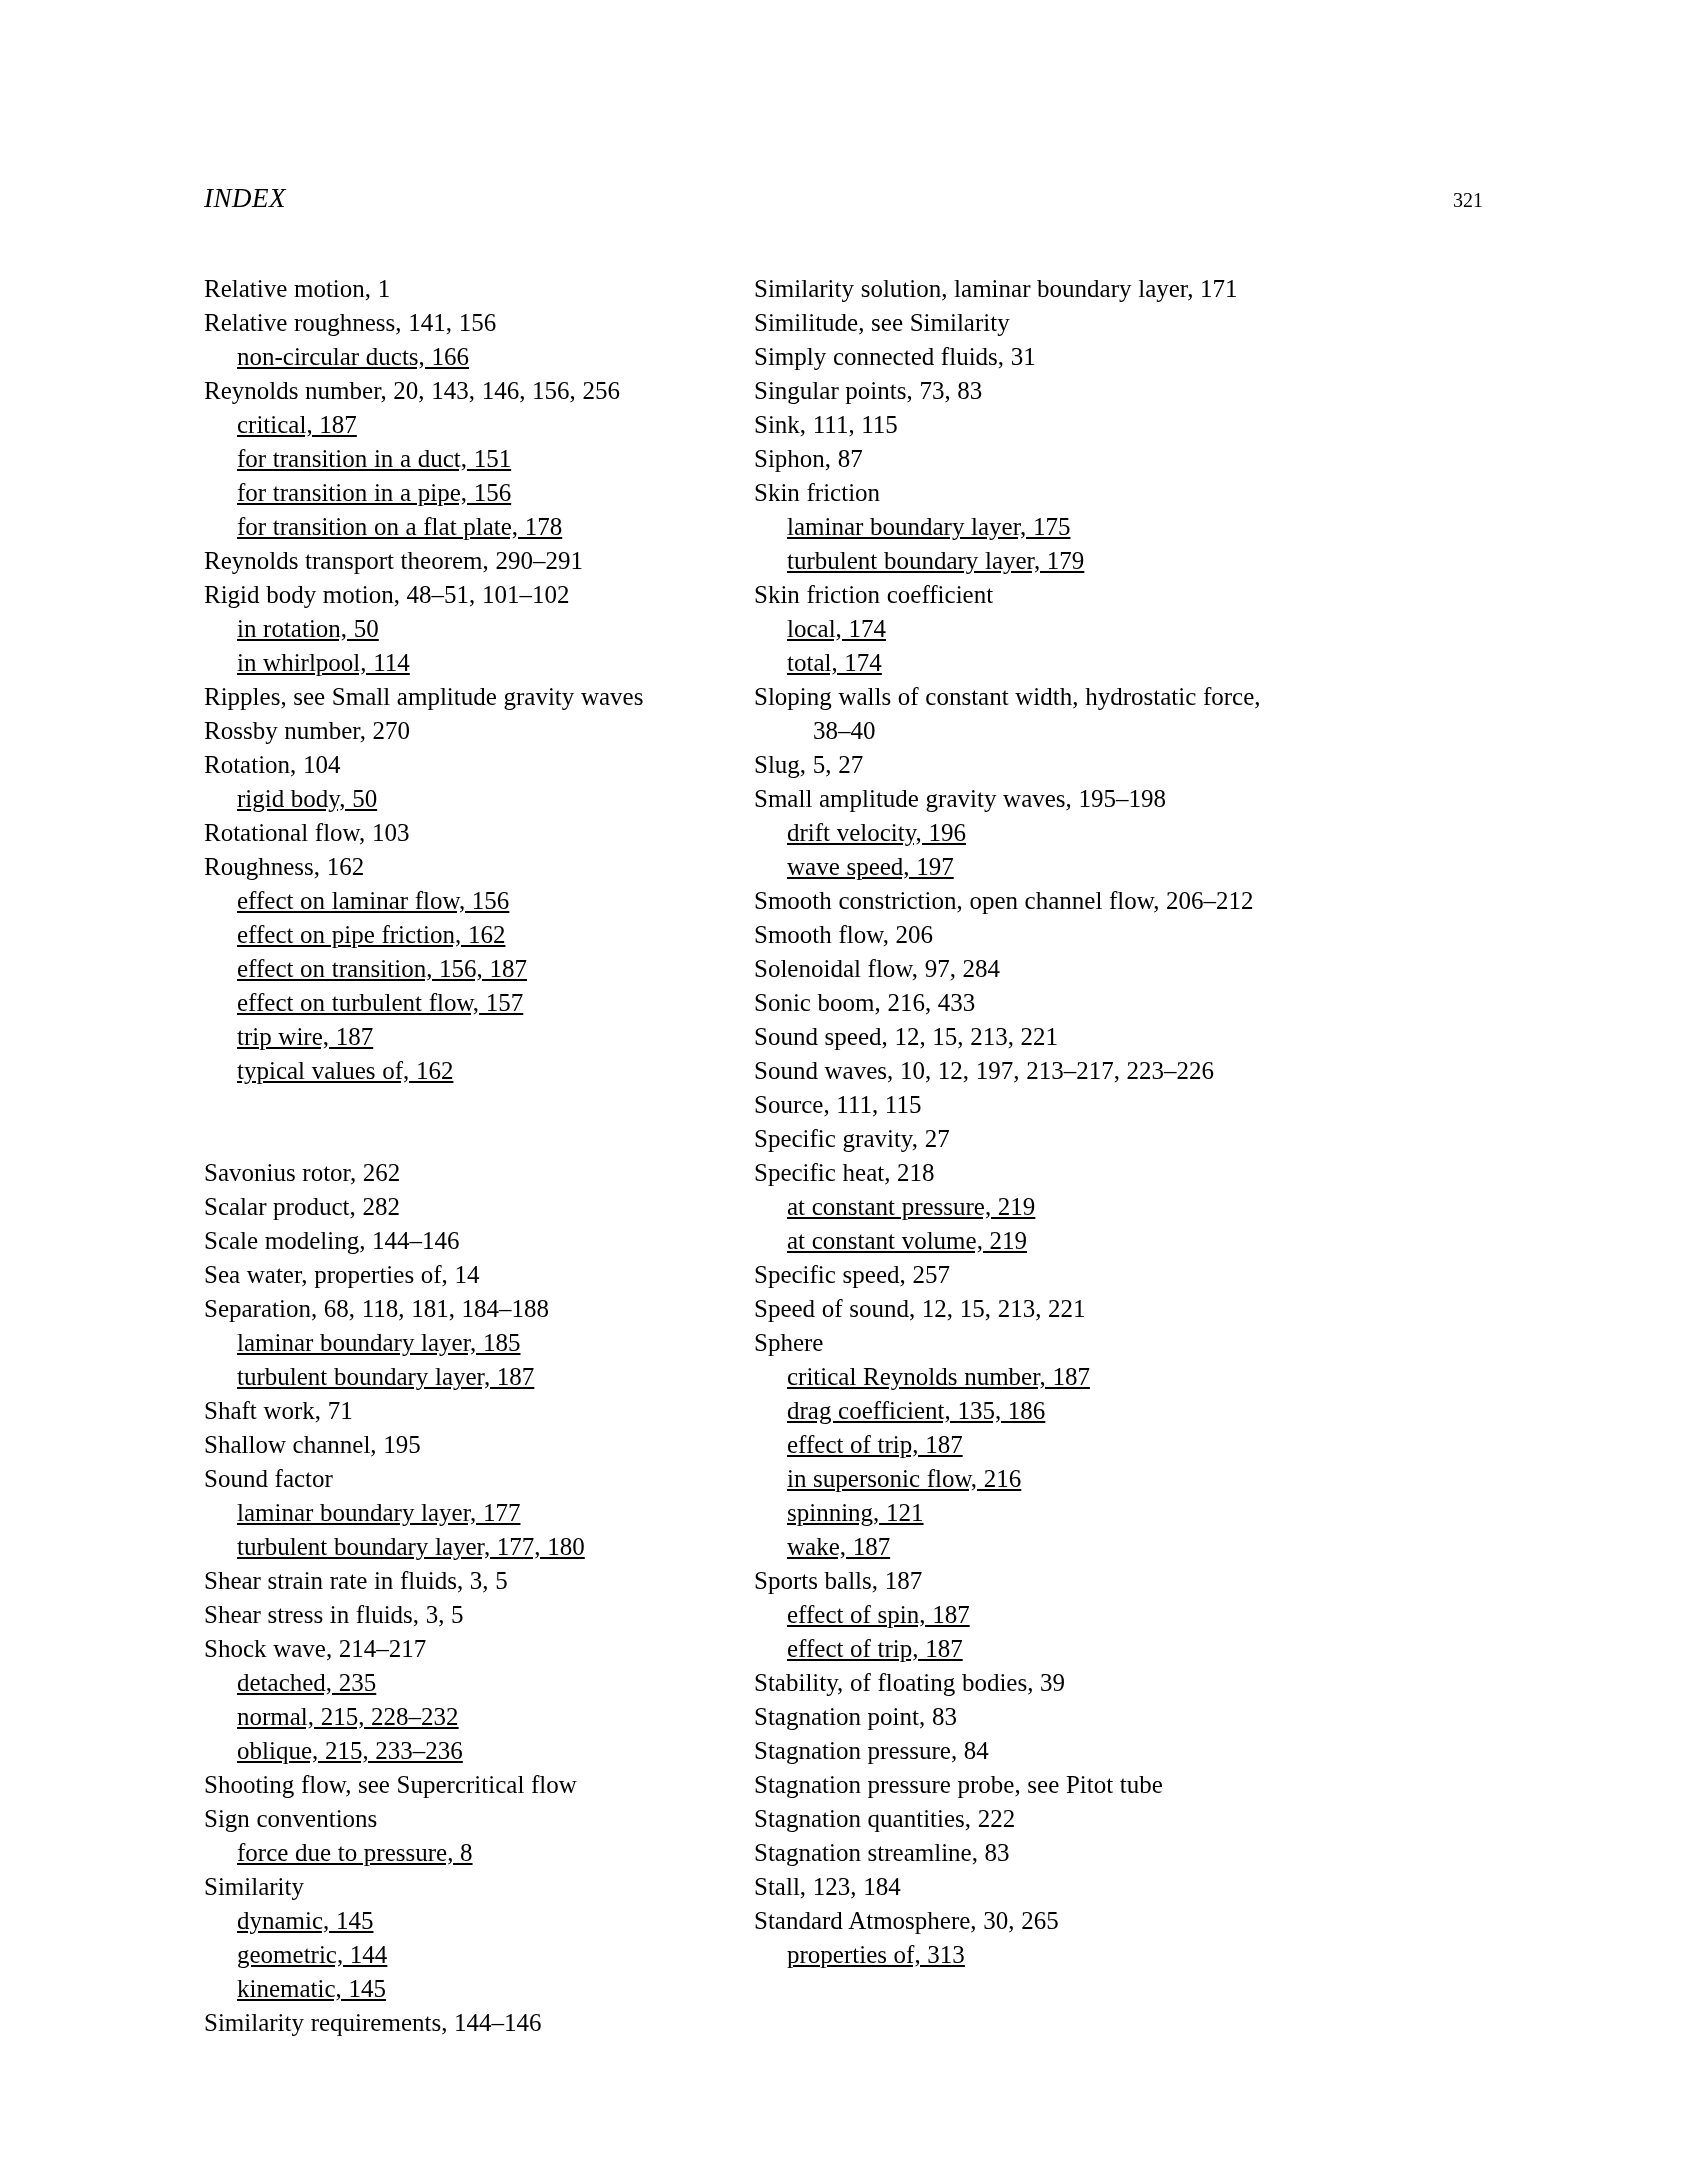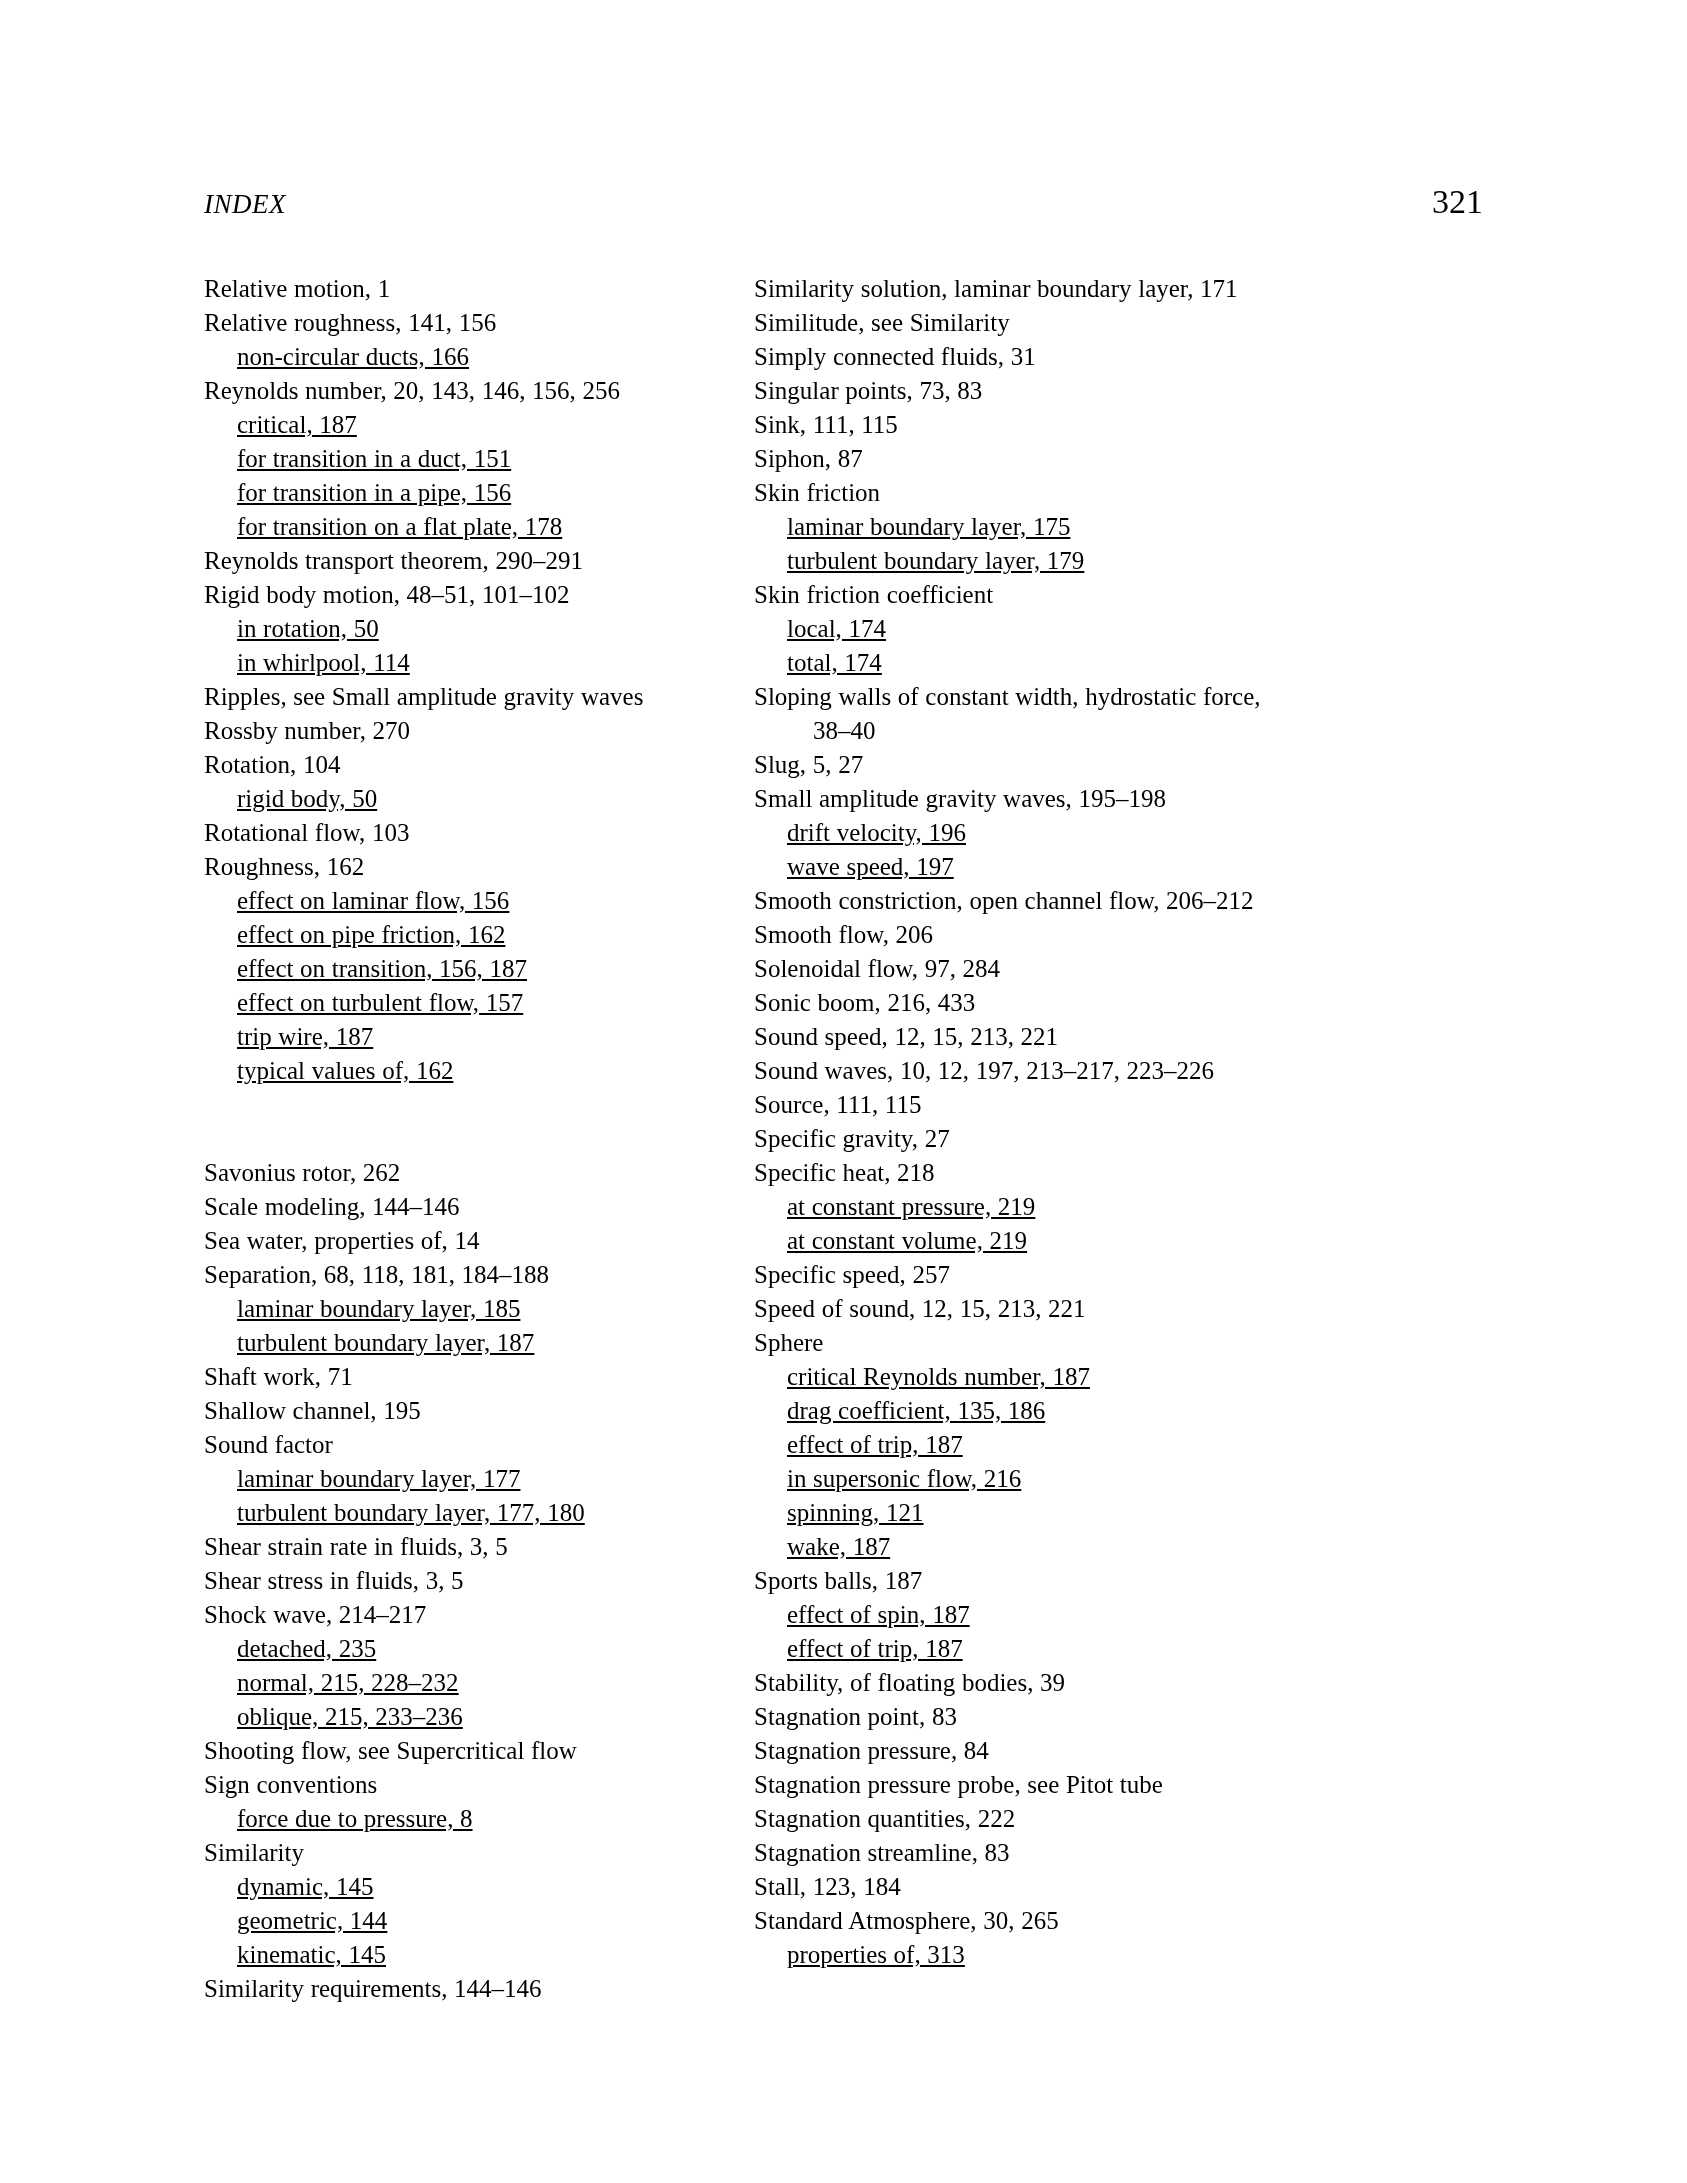--- a/index.html
+++ b/index.html
@@ -35,21 +35,21 @@
     display: flex;
     align-items: baseline;
     justify-content: space-between;
   }
   .running-head .head-title {
     font-style: italic;
     font-size: 27px;
     letter-spacing: 0.5px;
   }
   .running-head .folio {
-    font-size: 34px;
+    font-size: 20px;
     font-style: normal;
   }
 
   
   .columns {
     position: absolute;
     left: 204px;
     top: 272px;
     width: 1279px;
     display: flex;
@@ -114,20 +114,21 @@
         <div class="entry lvl0">Roughness, 162</div>
         <div class="entry lvl1">effect on laminar flow, 156</div>
         <div class="entry lvl1">effect on pipe friction, 162</div>
         <div class="entry lvl1">effect on transition, 156, 187</div>
         <div class="entry lvl1">effect on turbulent flow, 157</div>
         <div class="entry lvl1">trip wire, 187</div>
         <div class="entry lvl1">typical values of, 162</div>
         <div class="spacer"></div>
         <div class="spacer"></div>
         <div class="entry lvl0">Savonius rotor, 262</div>
+        <div class="entry lvl0">Scalar product, 282</div>
         <div class="entry lvl0">Scale modeling, 144–146</div>
         <div class="entry lvl0">Sea water, properties of, 14</div>
         <div class="entry lvl0">Separation, 68, 118, 181, 184–188</div>
         <div class="entry lvl1">laminar boundary layer, 185</div>
         <div class="entry lvl1">turbulent boundary layer, 187</div>
         <div class="entry lvl0">Shaft work, 71</div>
         <div class="entry lvl0">Shallow channel, 195</div>
         <div class="entry lvl0">Sound factor</div>
         <div class="entry lvl1">laminar boundary layer, 177</div>
         <div class="entry lvl1">turbulent boundary layer, 177, 180</div>

